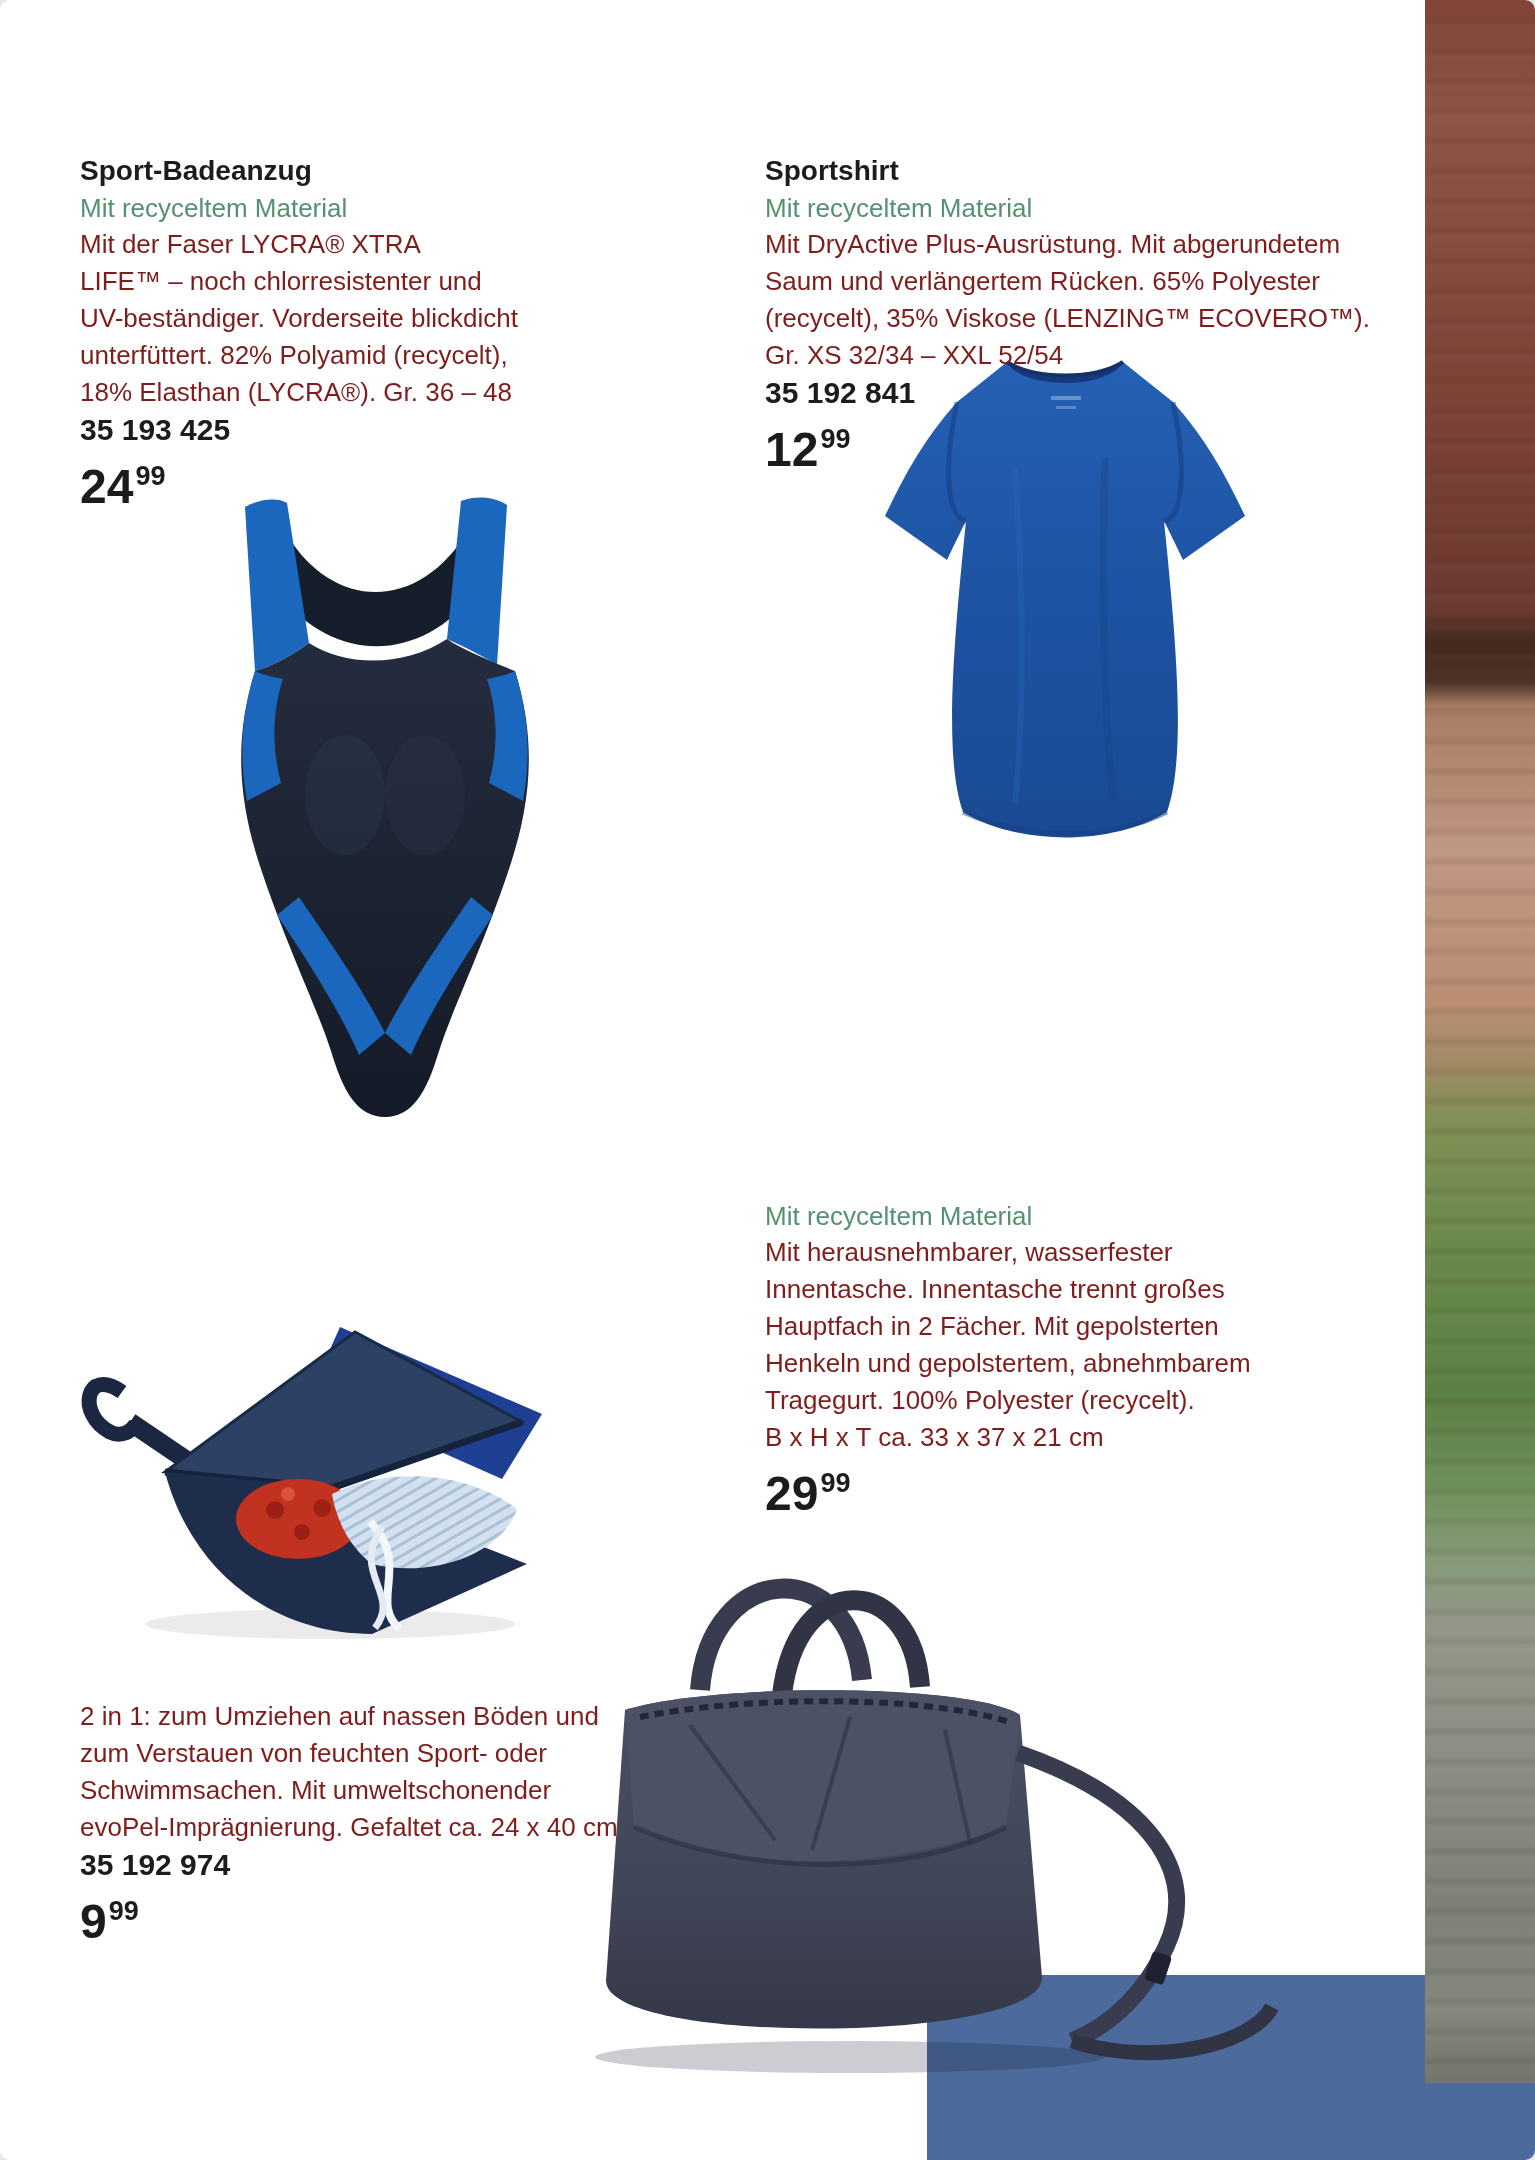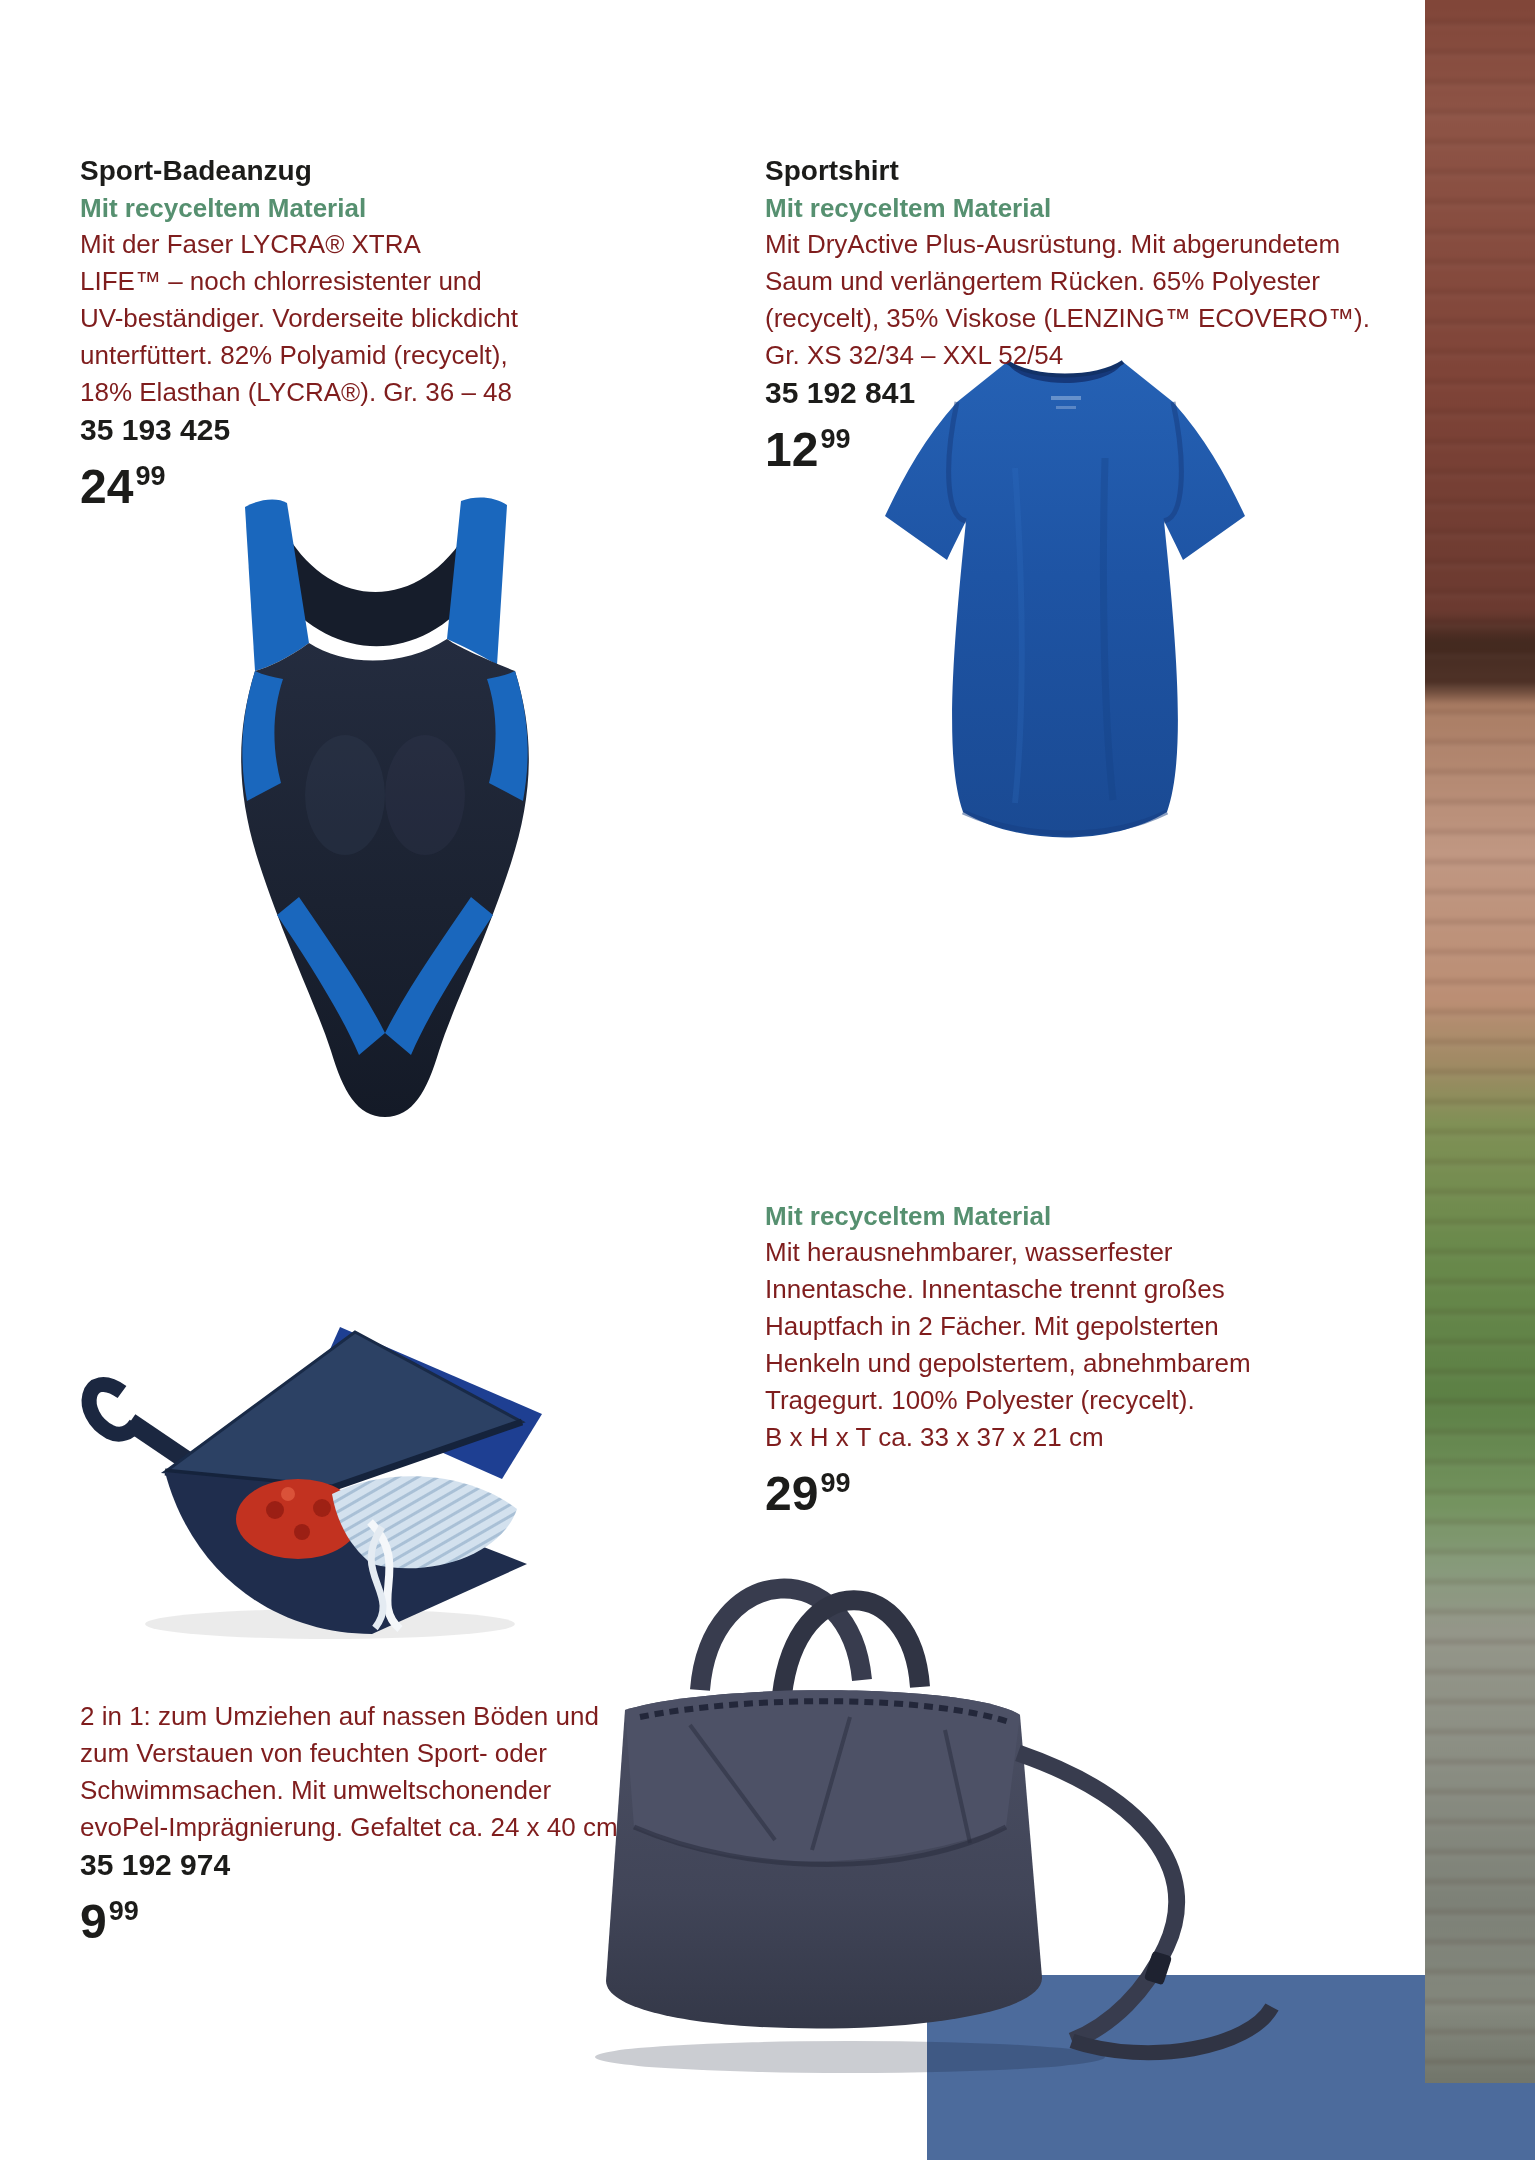--- a/index.html
+++ b/index.html
@@ -1,31 +1,31 @@
 <!DOCTYPE html>
 <html><head>
 <meta charset="utf-8">
 <style>
   html,body{margin:0;padding:0;background:#e8e8e8;}
   .page{position:relative;width:1535px;height:2160px;background:#ffffff;overflow:hidden;
-        font-family:"Liberation Sans",sans-serif;margin:0 auto;}
+        font-family:"Liberation Sans",sans-serif;margin:0 auto;border-radius:10px;}
   .blue-box{position:absolute;left:927px;top:1975px;width:608px;height:185px;z-index:1;}
   .photo-strip{position:absolute;left:1425px;top:0;width:110px;height:2083px;overflow:hidden;z-index:2;}
   .photo-inner{position:absolute;left:-10px;top:-10px;right:-10px;bottom:-10px;filter:blur(2.5px);
     background:
       repeating-linear-gradient(to bottom, rgba(50,18,10,0.16) 0 4px, rgba(255,255,255,0.04) 4px 8px, rgba(0,0,0,0) 8px 30px),
       linear-gradient(to bottom,
         #7f4437 0%, #8e5446 6%, #7e4337 19%, #6b3a30 29.5%,
         #43291f 31%, #503328 33%, #a97c63 34%,
         #c09782 41%, #bb8e74 48%, #a08a64 51%,
         #7f9055 54%, #69894b 60%, #5c8045 67%, #74935f 72%,
         #879a7b 75%, #949689 78%, #8b8e83 84%, #7d8177 91%, #83877c 96%, #6f7368 100%);}
   .product{position:absolute;z-index:3;}
   .p-title{font-size:28px;line-height:38px;font-weight:700;color:#1c1c1a;}
-  .p-eco{font-size:26px;line-height:36px;font-weight:700;color:#569070;}
+  .p-eco{font-size:26px;line-height:36px;font-weight:400;color:#569070;}
   .p-desc{font-size:26px;line-height:37px;color:#7f1d1d;white-space:nowrap;margin:0;}
   .p-art{font-size:30px;line-height:38px;font-weight:700;color:#1c1c1a;}
   .p-price{margin-top:10px;font-size:48px;font-weight:700;color:#1c1c1a;}
   .p-sup{font-size:27px;font-weight:700;position:relative;top:-18px;margin-left:2px;}
   .img-abs{position:absolute;z-index:2;}
 </style>
 </head>
 <body>
 
 <div class="page">

